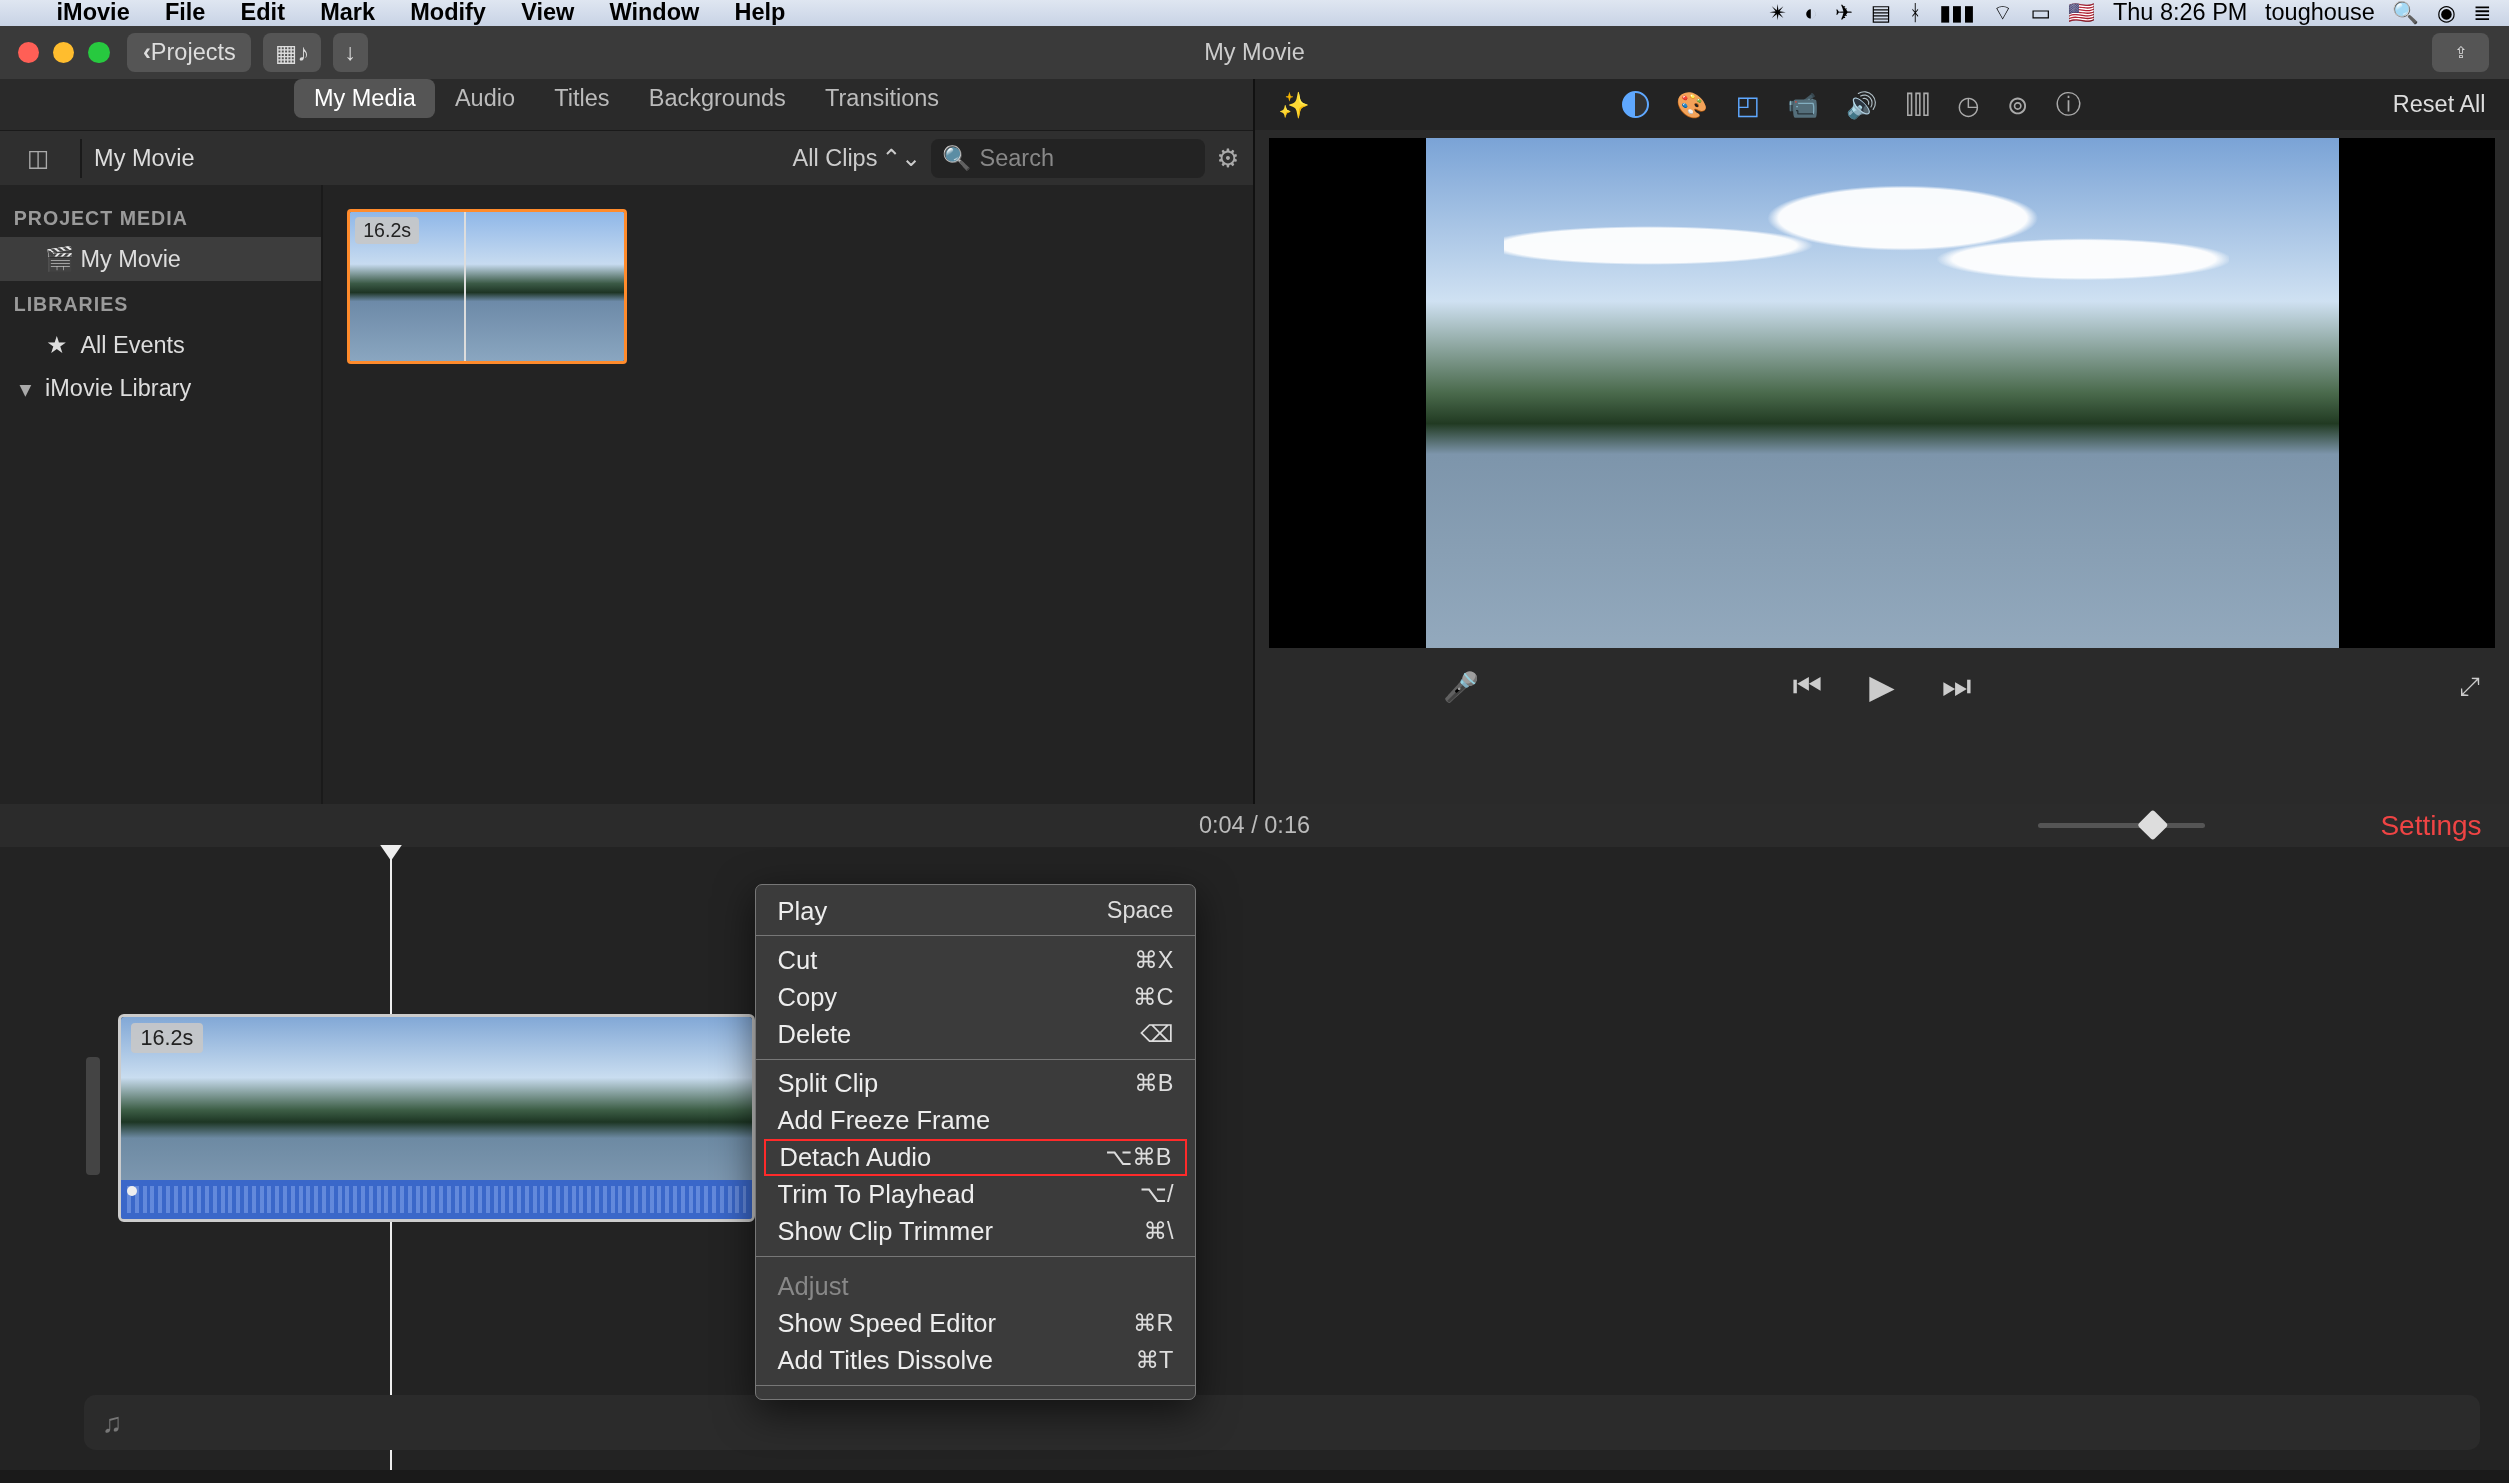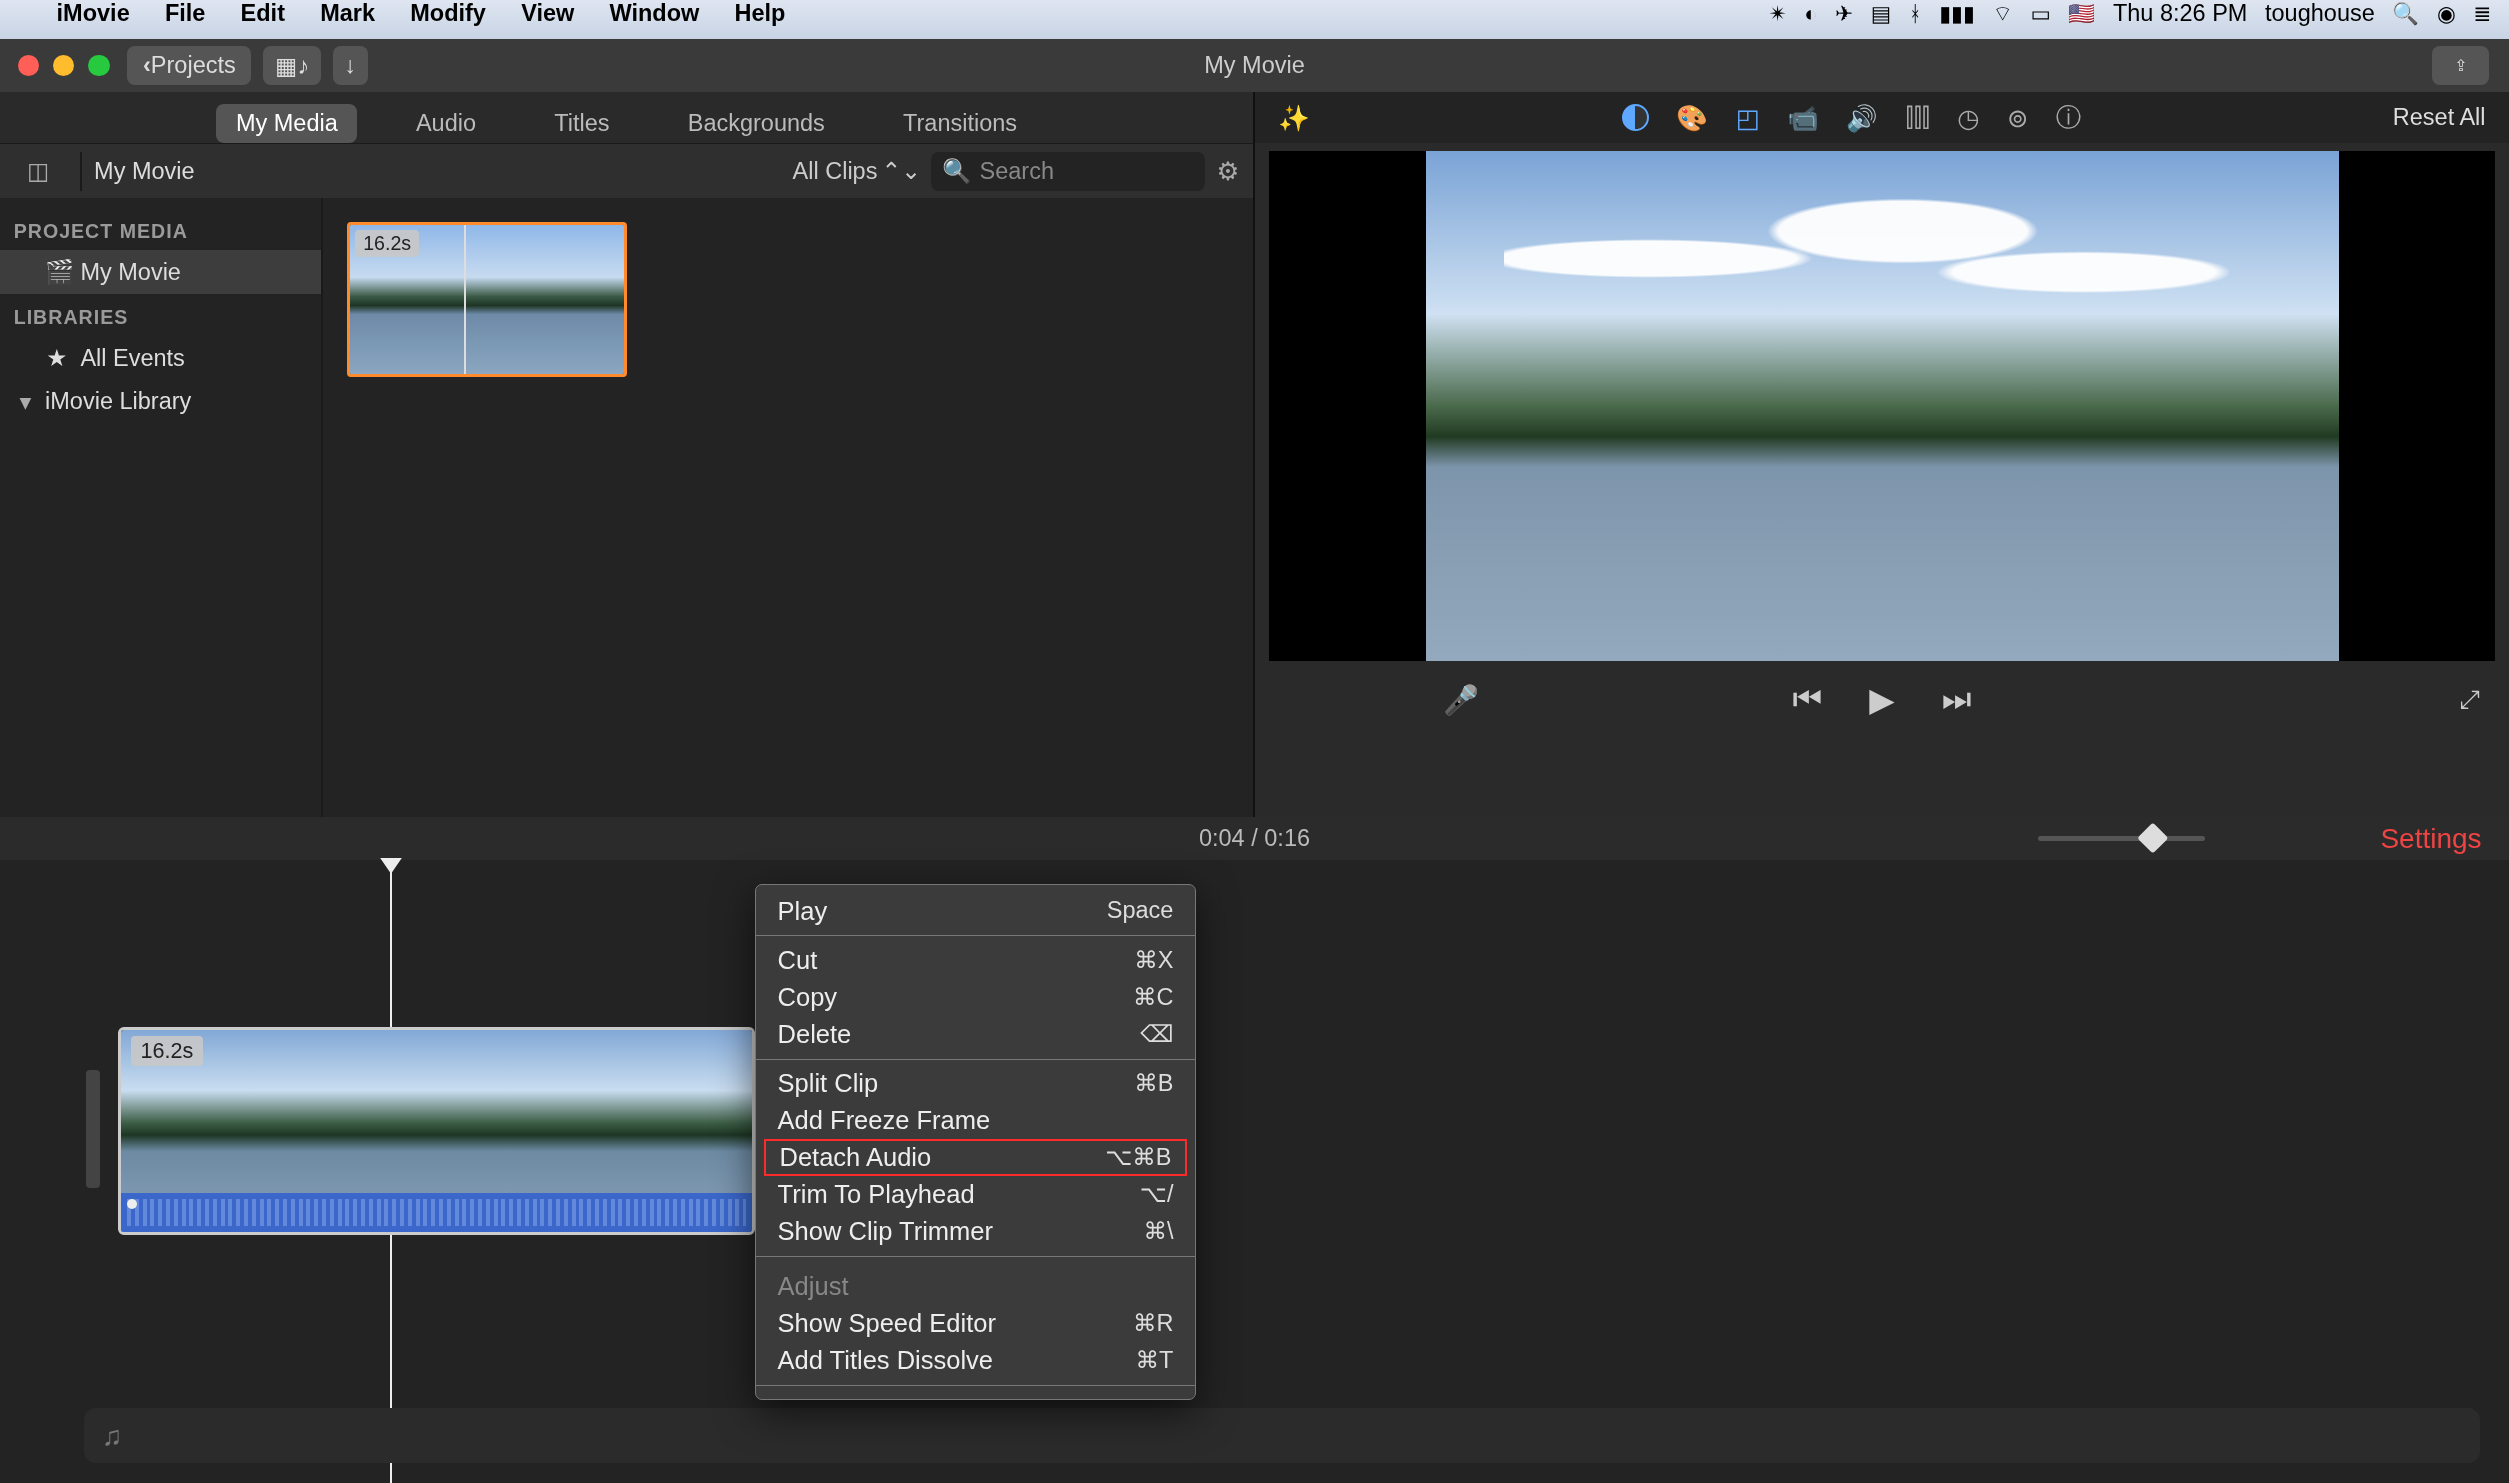--- a/index.html
+++ b/index.html
@@ -1,20 +1,20 @@
 <!DOCTYPE html>
 <html><head>
 <meta charset="utf-8">
 <style>
 * { margin: 0; padding: 0; box-sizing: border-box; font-family: -apple-system, "Helvetica Neue", Arial, sans-serif; }
 html, body { width: 2509px; height: 1484px; background: #1a1a1a; overflow: hidden; transform-origin: top left; }
 body { transform: scale(1); }
 
 
-.menubar { height: 39px; background: linear-gradient(#dfe6f1, #c8d3e5); display: flex; align-items: flex-start; color: #000; font-size: 23.5px; }
+.menubar { height: 26px; background: linear-gradient(#dfe6f1, #c8d3e5); display: flex; align-items: flex-end; color: #000; font-size: 23.5px; }
 .menubar .apple { width: 39px; text-align: center; }
 .menubar .appname { font-weight: 700; padding: 0 17.6px; }
 .menubar .mitem { padding: 0 17.6px; font-weight: bold; }
 .menubar .spacer { flex: 1; }
 .menubar .right { display: flex; align-items: center; gap: 17.6px; padding-right: 17.6px; font-size: 21.6px; }
 .menubar .right .clock { font-size: 23.5px; }
 .menubar .right .user { font-size: 23.5px; }
 
 
 .titlebar { height: 53px; background: #3a3a3a; display: flex; align-items: center; }
@@ -28,21 +28,21 @@
 .tb-btn.small { padding: 0 11.8px; }
 .titlebar .title { position: absolute; left: 50%; transform: translateX(-50%); color: #ccc; font-size: 23.5px; }
 .titlebar .share { margin-left: auto; margin-right: 19.6px; background: #555; width: 57px; height: 39px; border-radius: 7.8px; display: flex; align-items: center; justify-content: center; color: #ddd; }
 
 
 .upper { height: 725px; display: flex; }
 .left-pane { width: 1255px; display: flex; flex-direction: column; border-right: 2px solid #111; }
 .right-pane { flex: 1; display: flex; flex-direction: column; background: #2a2a2a; }
 
 
-.libtabs { height: 51px; background: #2a2a2a; display: flex; align-items: flex-end; justify-content: center; gap: 39px; font-size: 23.5px; color: #bbb; }
+.libtabs { height: 51px; background: #2a2a2a; display: flex; align-items: flex-start; justify-content: center; font-size: 23.5px; color: #bbb; }
 .libtabs .tab { padding: 5.9px 19.6px; border-radius: 7.8px; }
 .libtabs .tab.active { background: #555; color: #fff; }
 
 
 .browser-hdr { height: 55px; background: #2f2f2f; display: flex; align-items: center; border-top: 1px solid #1a1a1a; }
 .browser-hdr .panel-toggle { width: 49px; text-align: center; color: #aaa; font-size: 23.5px; margin: 0 17.6px 0 13.7px; }
 .browser-hdr .crumb { color: #ddd; font-size: 23.5px; margin-left: 11.8px; }
 .browser-hdr .filter { margin-left: auto; color: #ccc; font-size: 23.5px; display: flex; align-items: center; gap: 4px; padding-right: 9.8px; }
 .browser-hdr .search { width: 274px; height: 39px; background: #232323; border-radius: 7.8px; display: flex; align-items: center; color: #888; font-size: 23.5px; padding: 0 11.8px; gap: 7.8px; margin-right: 11.8px; }
 .browser-hdr .gear { color: #aaa; font-size: 25.5px; margin-right: 13.7px; }

